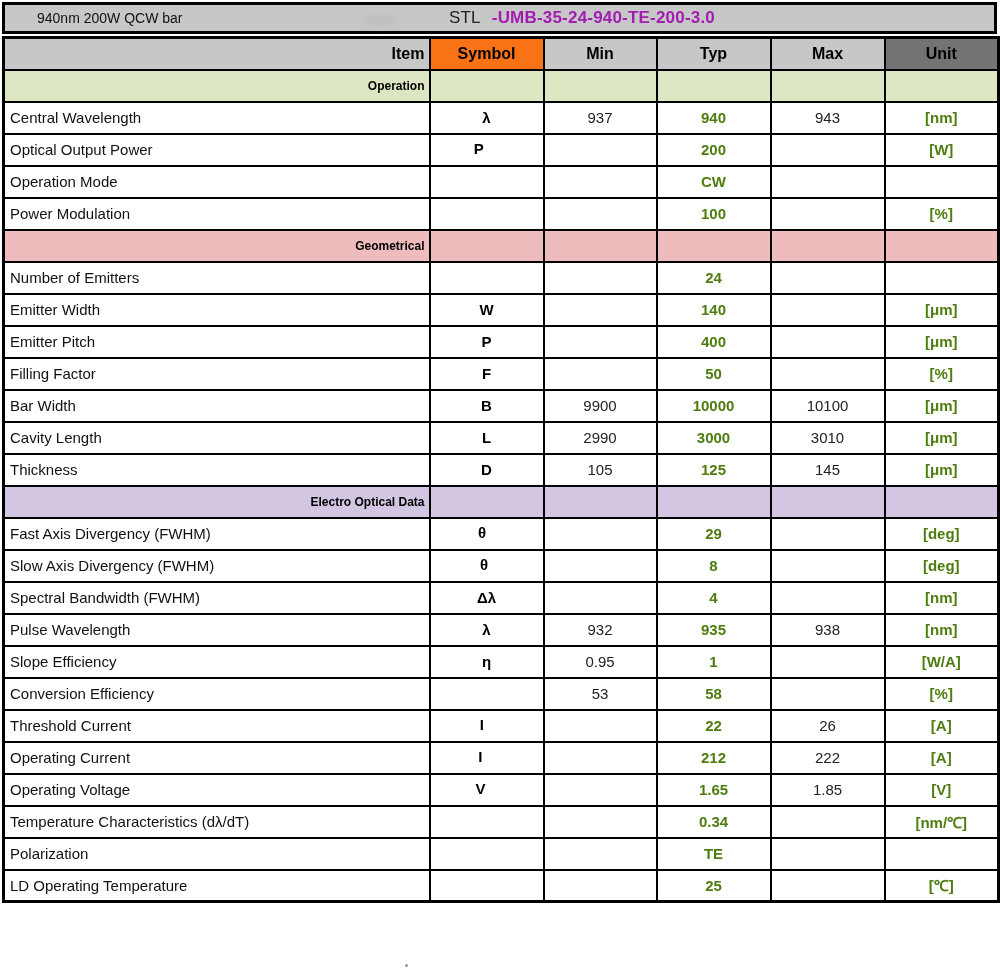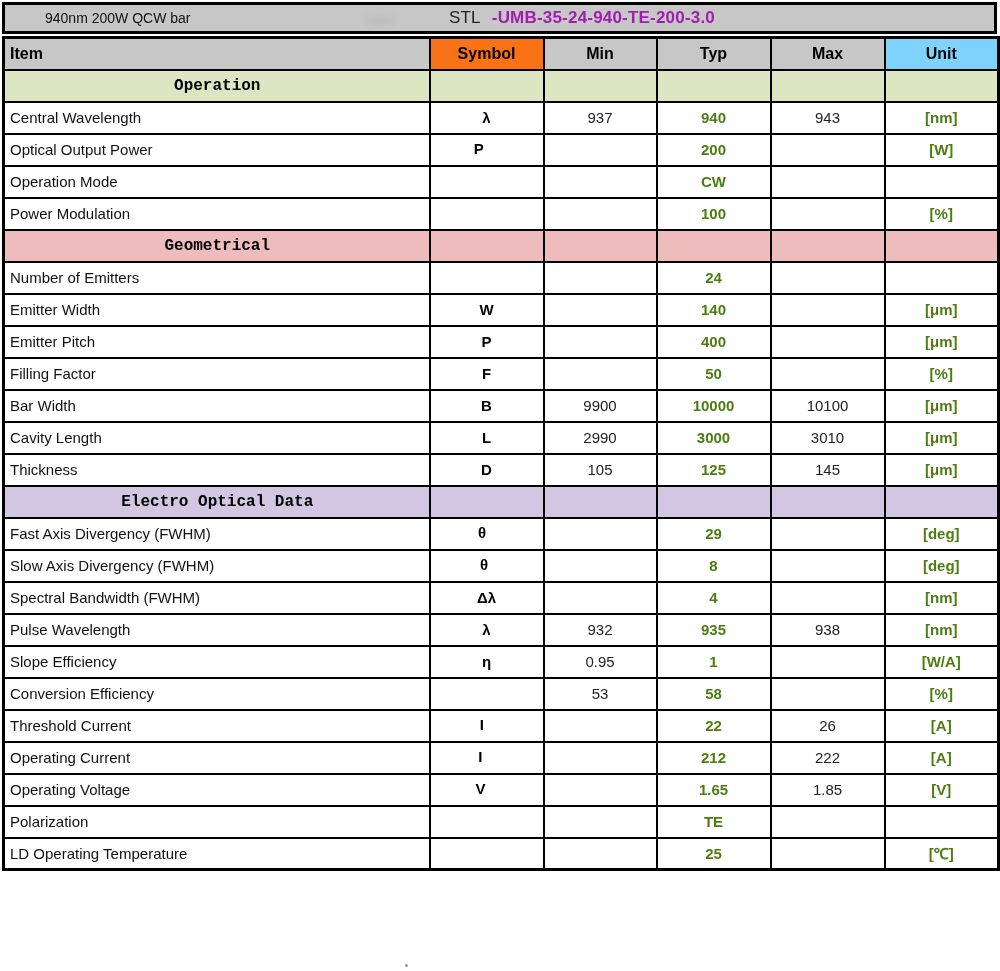--- a/index.html
+++ b/index.html
@@ -20,21 +20,21 @@
   
   .title-bar {
     position: relative;
     height: 32px;
     border: 3px solid #000;
     display: flex;
     align-items: center;
     margin-bottom: 2px;
   }
   .product-label {
-    margin-left: 40px;
+    margin-left: 32px;
     font-size: 14px;
     color: #111;
     position: relative;
     z-index: 2;
   }
   .model-number {
     position: absolute;
     left: 165px;
     right: 0;
     top: 0;
@@ -79,30 +79,29 @@
     overflow: hidden;
     white-space: nowrap;
     vertical-align: middle;
   }
   thead th {
     font-weight: bold;
     font-size: 16px;
     color: #000;
     text-align: center;
   }
-  thead th.col-item { text-align: left; padding-left: 5px; }
+  thead th.col-item { text-align: right; padding-left: 5px; }
   .section-row td {
     font-weight: bold;
   }
   td.section-title {
-    font-size: 16px;
+    font-size: 12px;
     color: #000;
-    text-align: center;
+    text-align: right;
     padding-left: 5px;
-    font-family: Liberation Mono, monospace;
   }
   td.item-cell { text-align: left; padding-left: 5px; font-weight: normal; }
   td.center { text-align: center; }
   td.symbol-cell { text-align: center; font-weight: bold; color: #000; }
   td.symbol-cell sub { font-size: 10px; font-weight: bold; position: relative; top: 15px; }
   td.min-cell, td.max-cell { font-weight: normal; color: #222; border-radius: 9px; }
   td.typ-cell, td.unit-cell { font-weight: bold; color: #4d7c0f; }
   .footnote-artifact {
     position: absolute;
     left: 405px;
@@ -136,21 +135,21 @@
         <col class="c-max">
         <col class="c-unit">
     </colgroup>
     <thead>
       <tr>
         <th class="col-item" style="background: rgb(199, 199, 199);">Item</th>
         <th class="col-symbol" style="background: #f97316;">Symbol</th>
         <th class="col-min" style="background: rgb(199, 199, 199);">Min</th>
         <th class="col-typ" style="background: rgb(199, 199, 199);">Typ</th>
         <th class="col-max" style="background: rgb(199, 199, 199);">Max</th>
-        <th class="col-unit" style="background: #7dd3fc;">Unit</th>
+        <th class="col-unit" style="background: #737373;">Unit</th>
       </tr>
     </thead>
     <tbody id="table-body">
         <tr class="section-row">
           <td class="section-title" style="background: rgb(221, 230, 195);">Operation</td>
           <td style="background: rgb(221, 230, 195);"></td>
           <td style="background: rgb(221, 230, 195);"></td>
           <td style="background: rgb(221, 230, 195);"></td>
           <td style="background: rgb(221, 230, 195);"></td>
           <td style="background: rgb(221, 230, 195);"></td>
@@ -325,20 +324,28 @@
         </tr>
         <tr>
           <td class="item-cell">Operating Voltage</td>
           <td class="symbol-cell"><span>V</span><sub>op</sub></td>
           <td class="min-cell center"></td>
           <td class="typ-cell center">1.65</td>
           <td class="max-cell center">1.85</td>
           <td class="unit-cell center">[V]</td>
         </tr>
         <tr>
+          <td class="item-cell">Temperature Characteristics (dλ/dT)</td>
+          <td class="symbol-cell"></td>
+          <td class="min-cell center"></td>
+          <td class="typ-cell center">0.34</td>
+          <td class="max-cell center"></td>
+          <td class="unit-cell center">[nm/℃]</td>
+        </tr>
+        <tr>
           <td class="item-cell">Polarization</td>
           <td class="symbol-cell"></td>
           <td class="min-cell center"></td>
           <td class="typ-cell center">TE</td>
           <td class="max-cell center"></td>
           <td class="unit-cell center"></td>
         </tr>
         <tr>
           <td class="item-cell">LD Operating Temperature</td>
           <td class="symbol-cell"></td>

